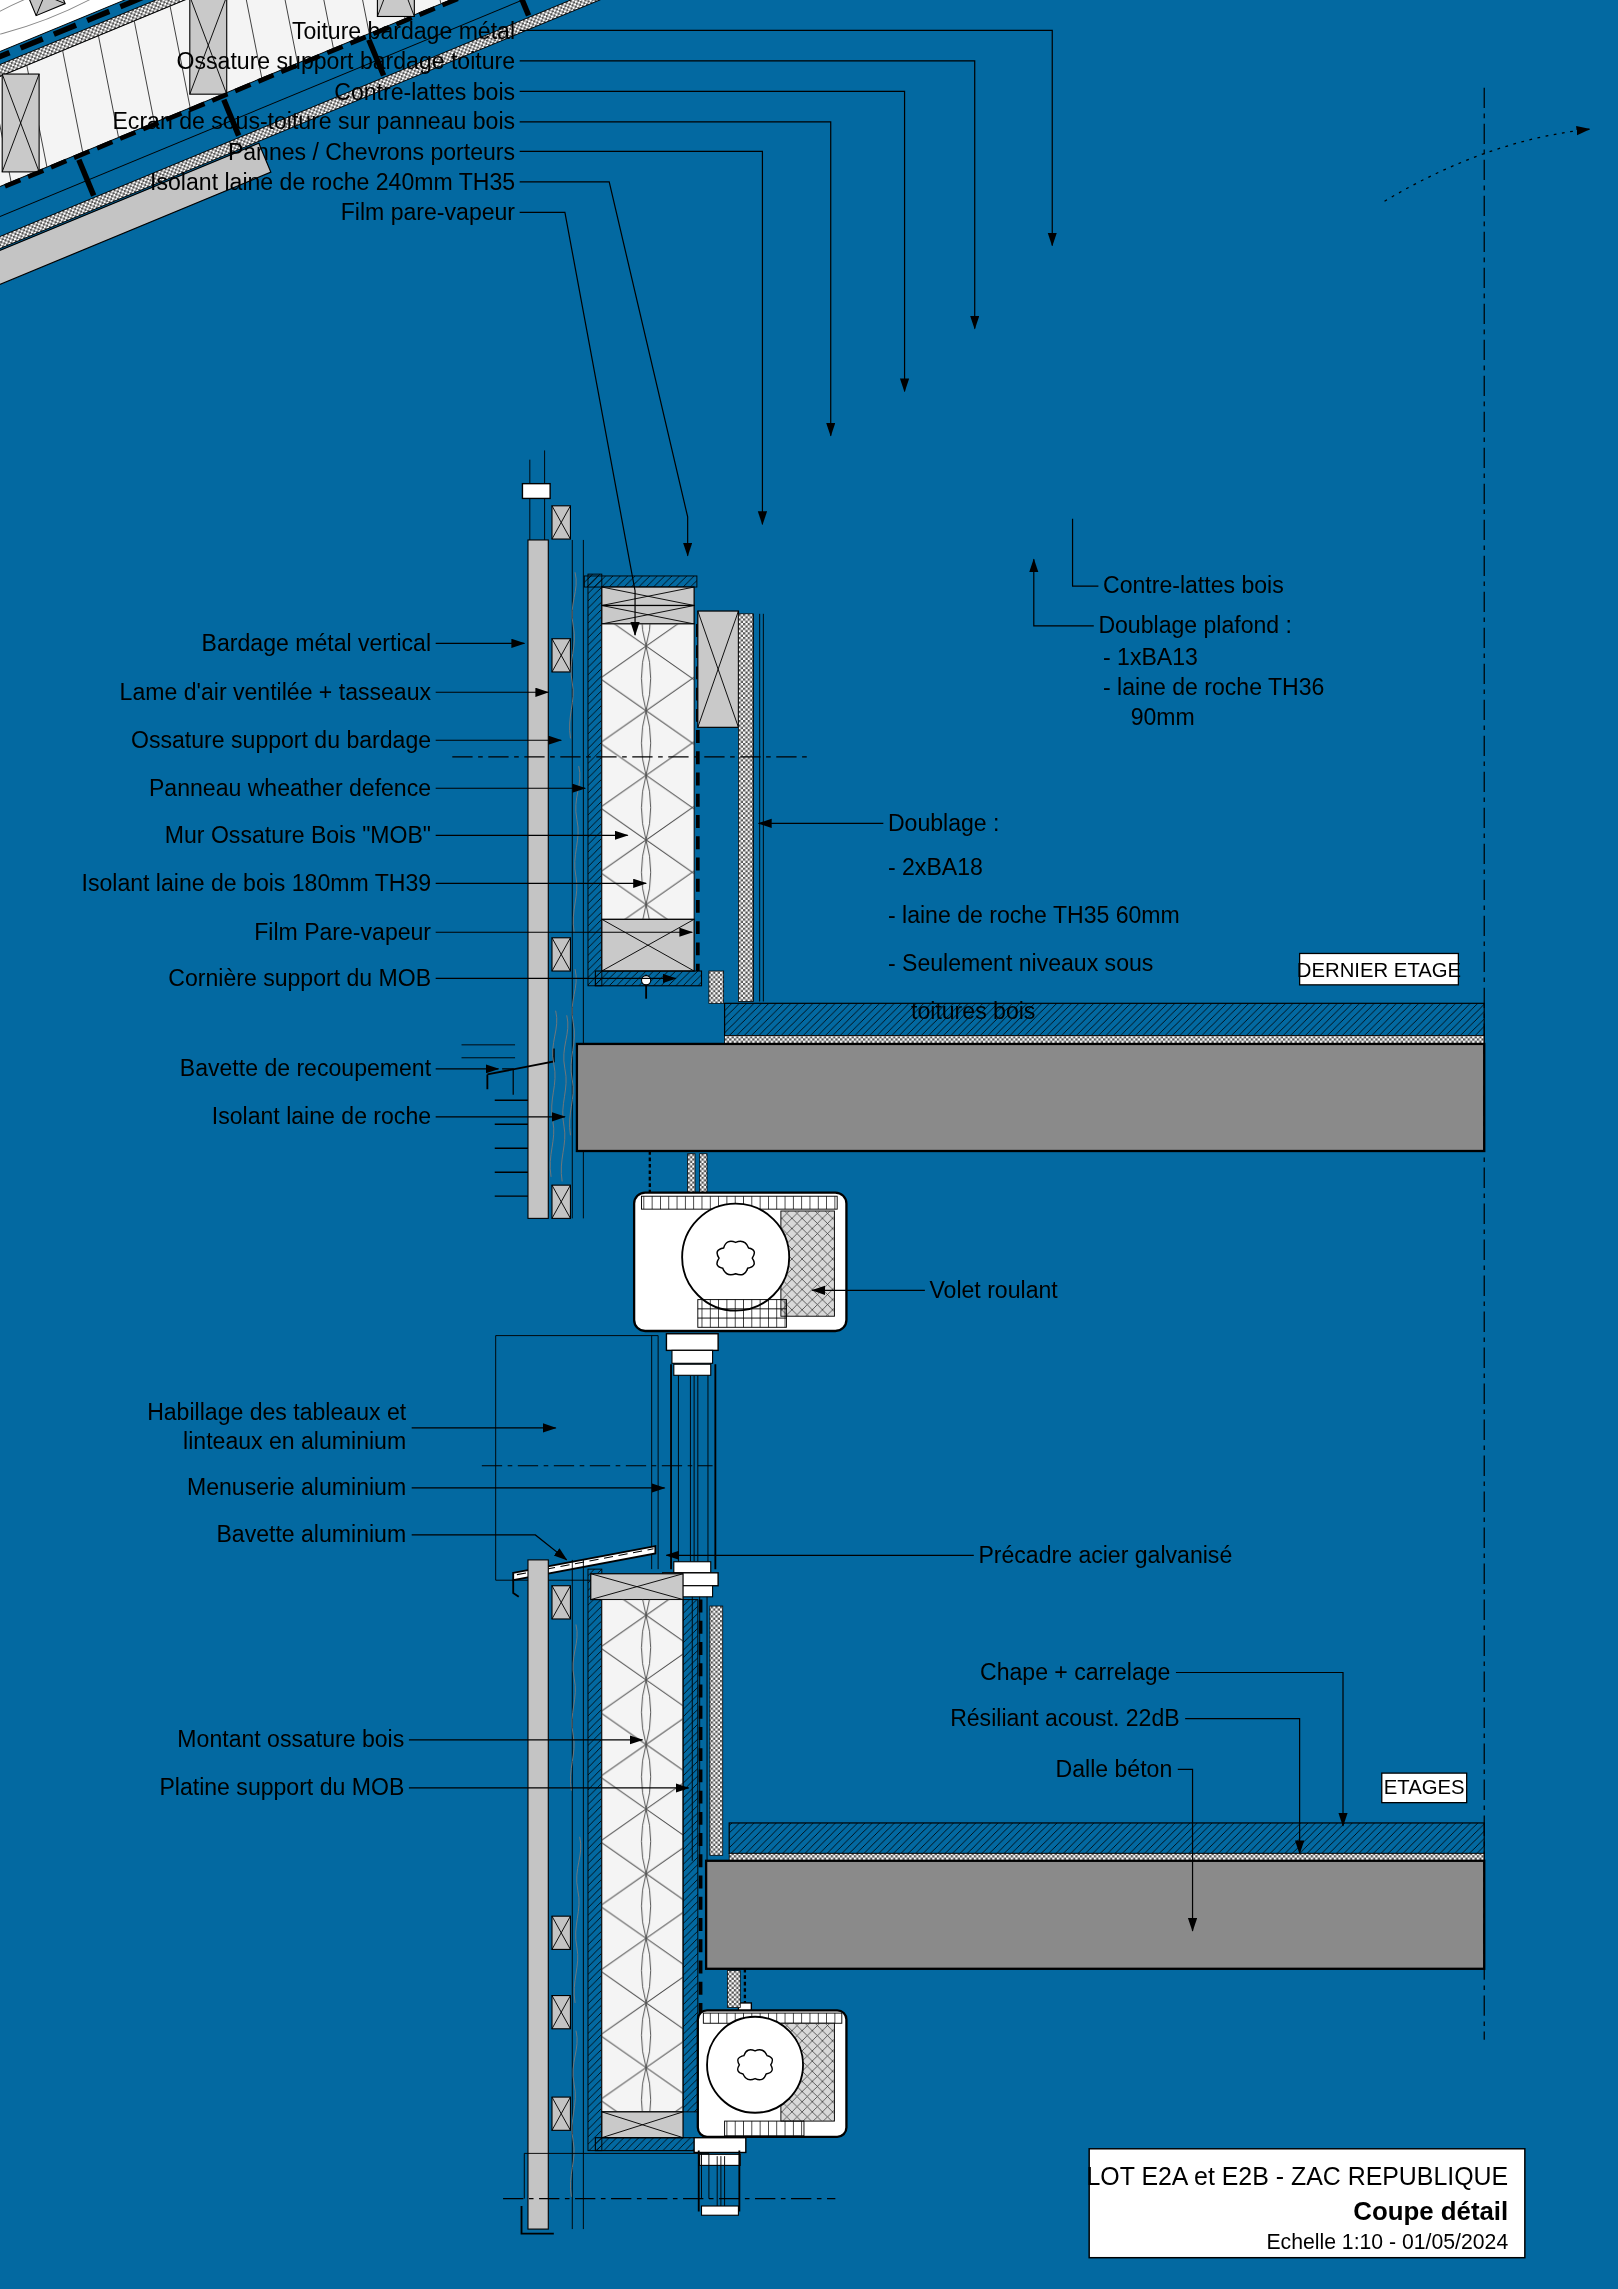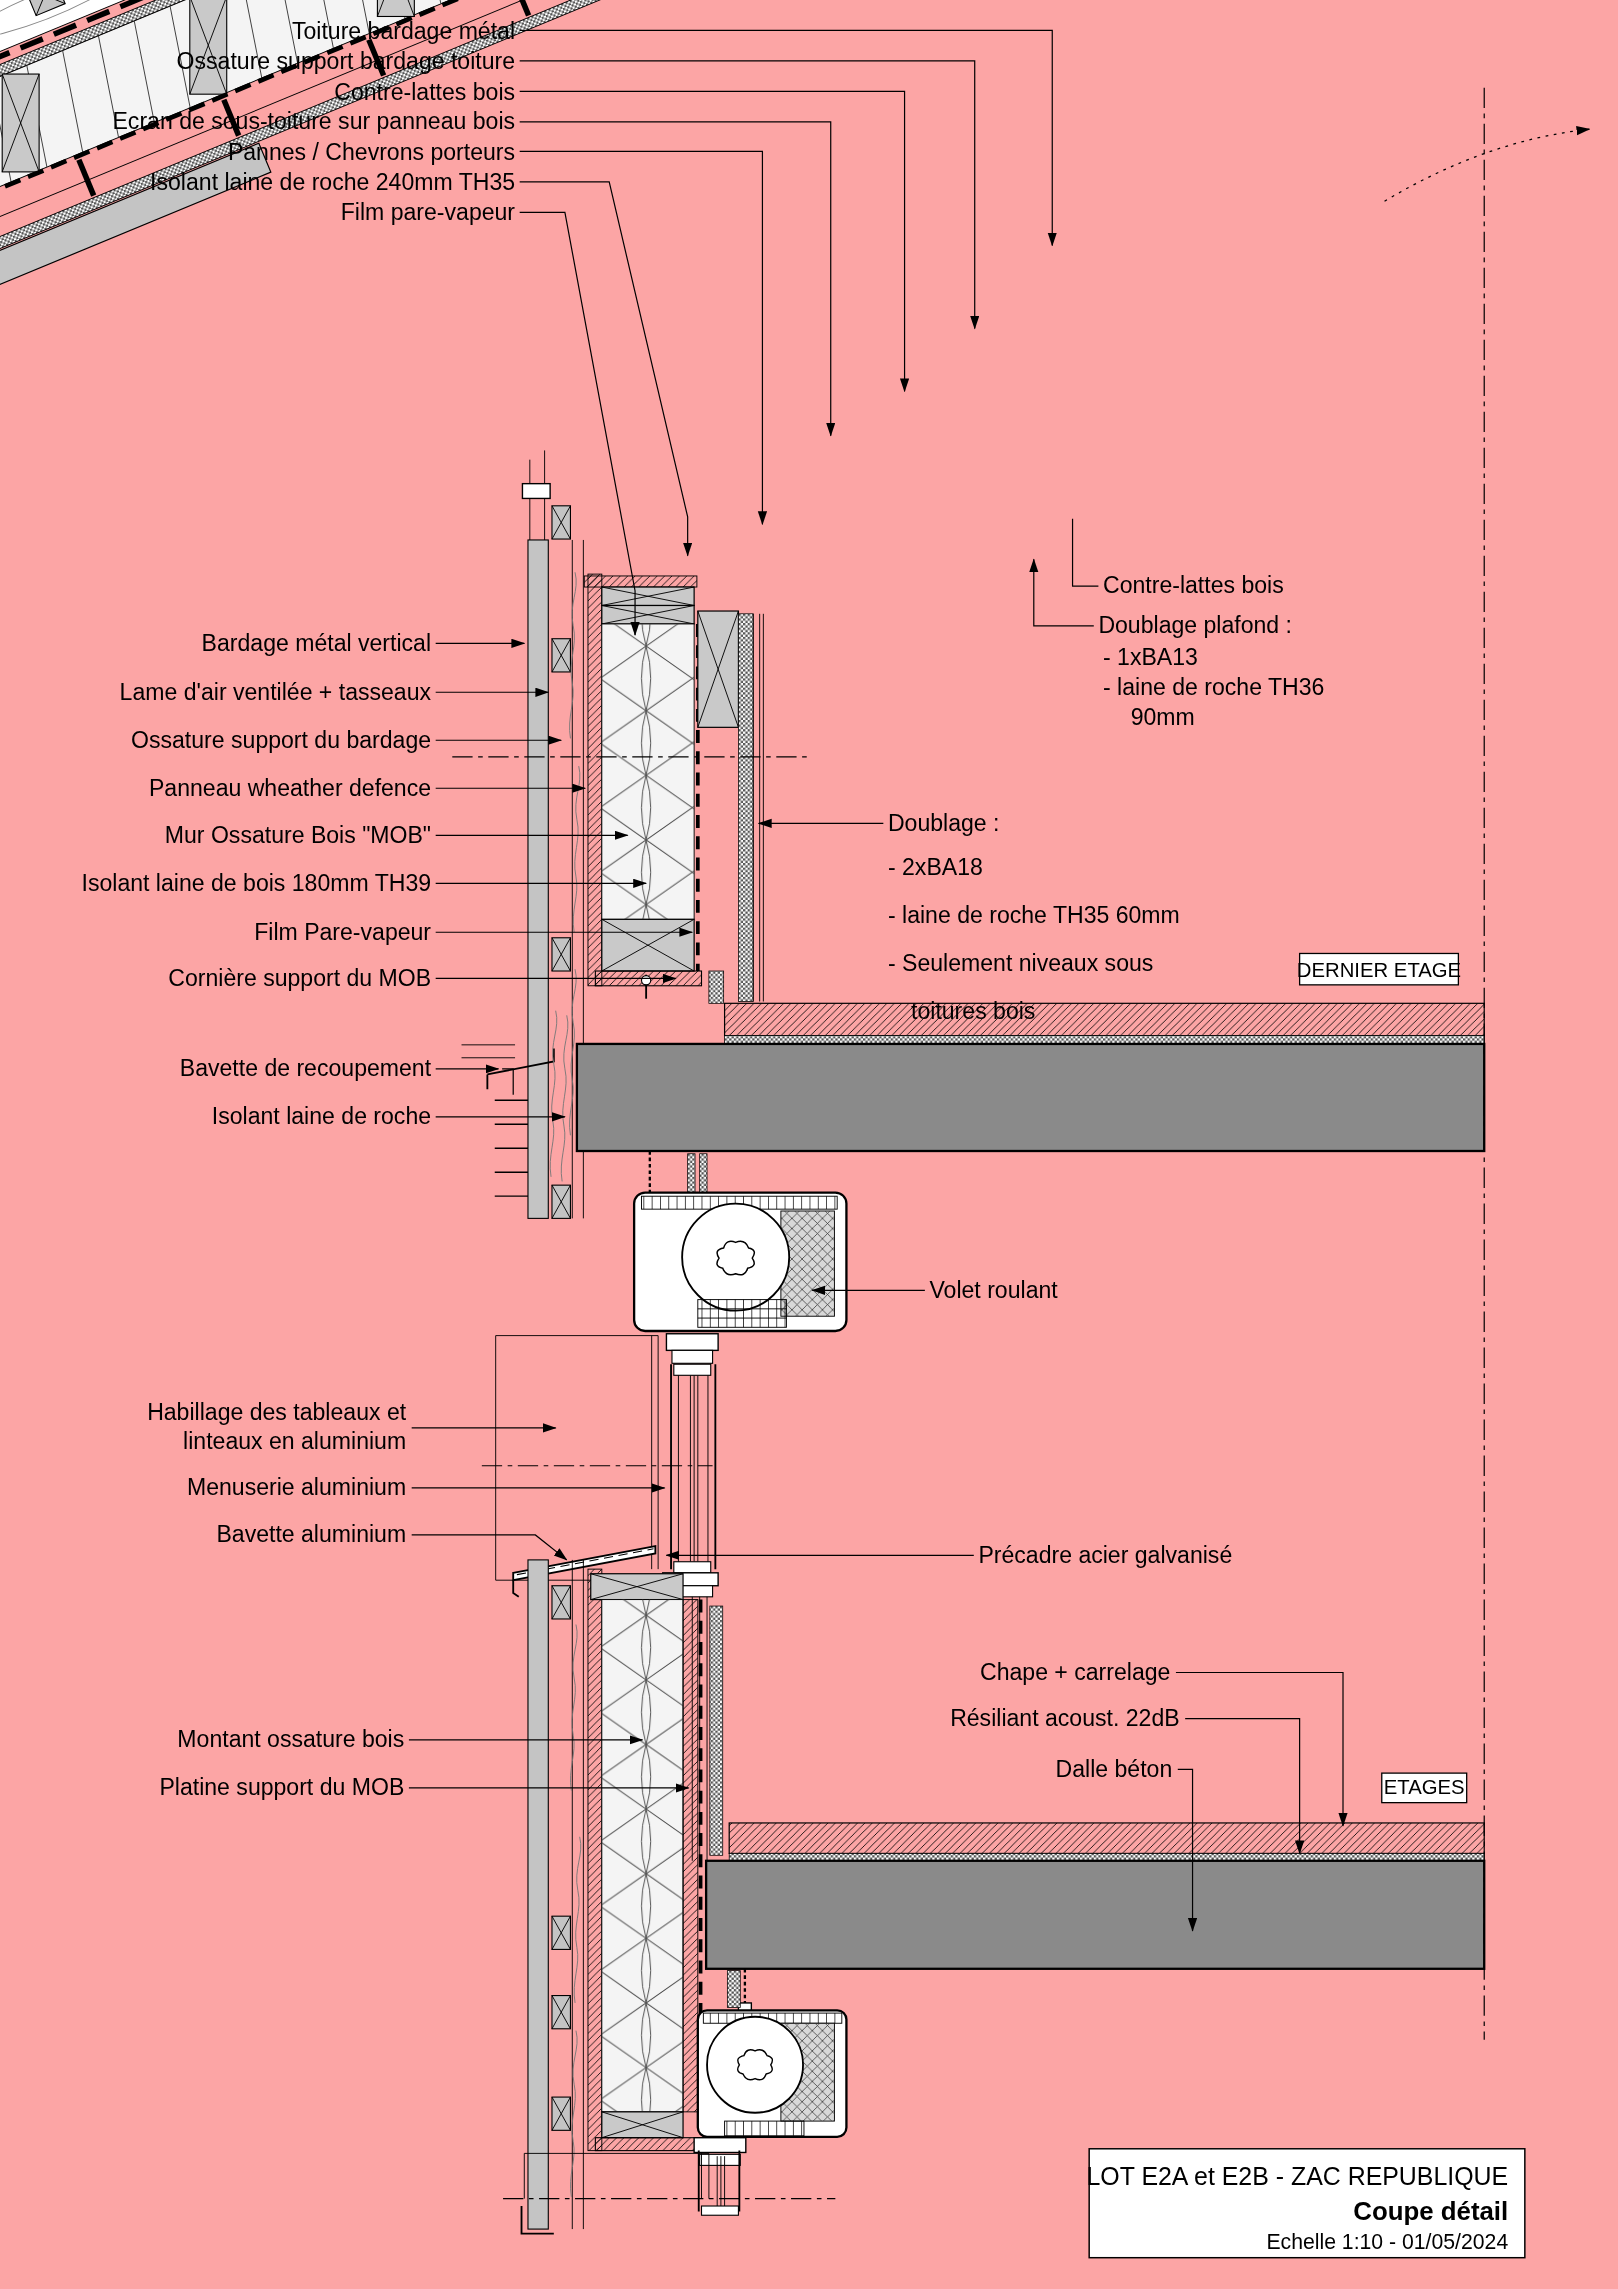--- a/index.html
+++ b/index.html
@@ -1,16 +1,16 @@
 <!DOCTYPE html>
 <html style="font-size:14.8px"><head>
 <meta charset="utf-8">
 <style>
   html,body{margin:0;padding:0;background:#fff;}
-  #page{position:relative;width:1619px;height:2290px;background:#fca5a5;overflow:hidden;}
+  #page{position:relative;width:1619px;height:2290px;background:#0369a1;overflow:hidden;}
   svg{display:block;}
   text{font-family:"Liberation Sans","DejaVu Sans",sans-serif;fill:#000;}
   .lbl{font-size:25px;}
   .lbl-s{font-size:22px;}
   .tb1{font-size:27px;}
   .tb2{font-size:28px;font-weight:bold;}
   .tb3{font-size:23px;}
   .ld{stroke:#000;stroke-width:1.3;fill:none;}
   .thin{stroke:#000;stroke-width:1;fill:none;}
   .med{stroke:#000;stroke-width:2;fill:none;}

